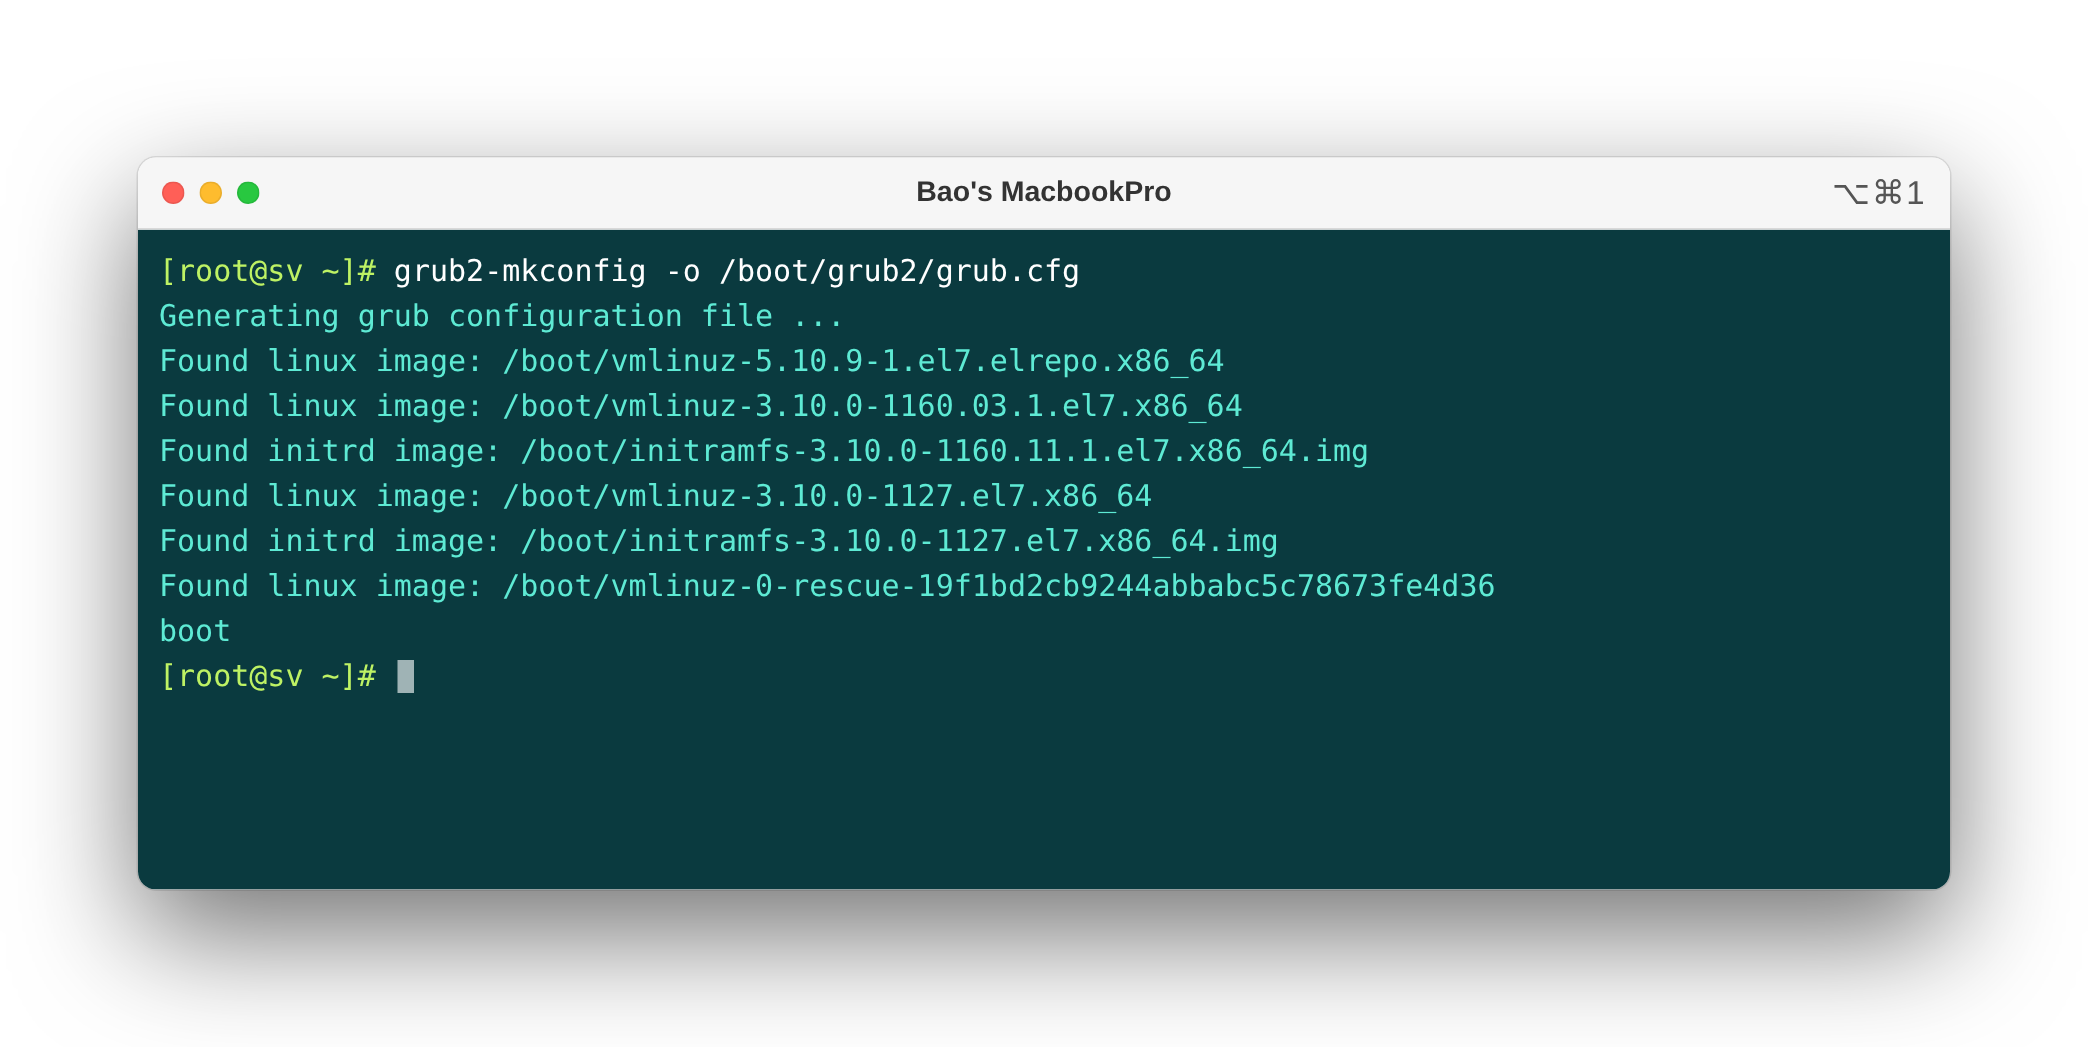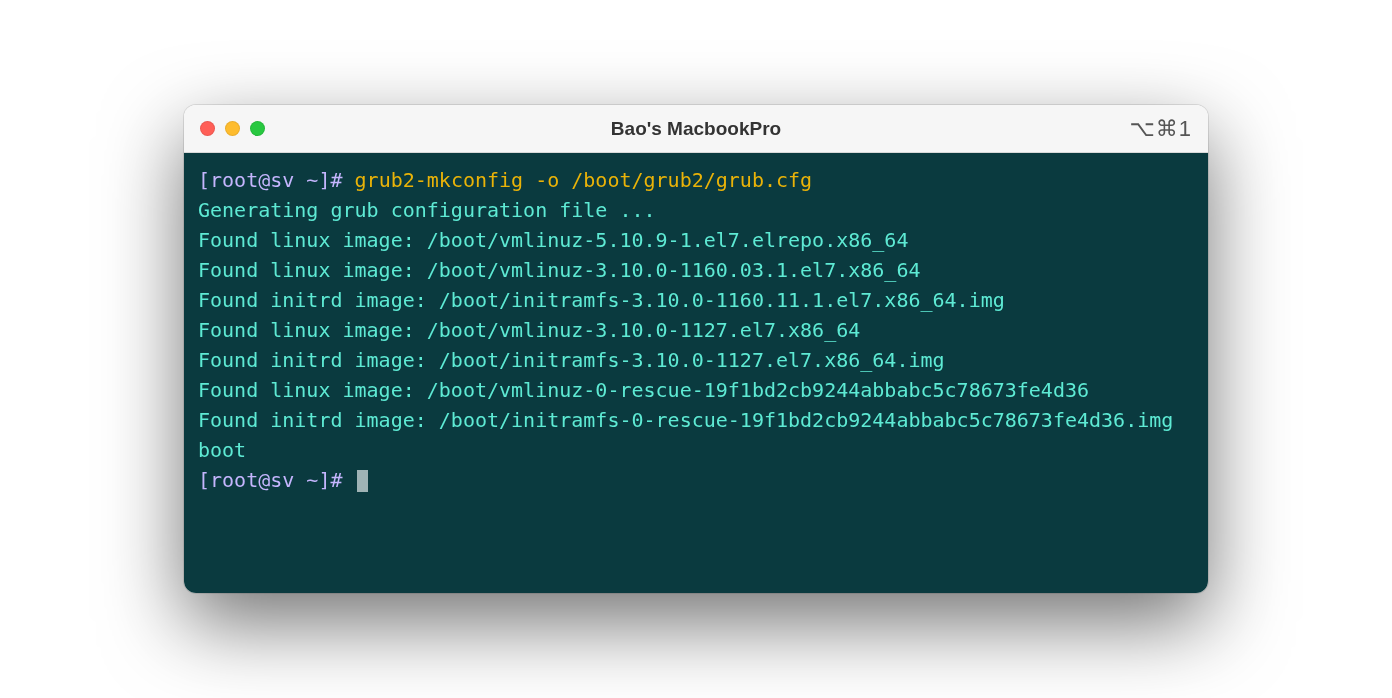--- a/index.html
+++ b/index.html
@@ -6,21 +6,21 @@
     body {
       width: 1392px;
       height: 698px;
       background: transparent;
       display: flex;
       align-items: center;
       justify-content: center;
       font-family: -apple-system, BlinkMacSystemFont, "Segoe UI", sans-serif;
     }
     .window {
-      width: 1024px;
+      width: 1208px;
       border-radius: 12px;
       overflow: hidden;
       box-shadow: 0 30px 80px rgba(0,0,0,0.55), 0 0 0 1px rgba(0,0,0,0.1);
       background: #fff;
     }
     .titlebar {
       height: 48px;
       background: #f6f6f6;
       border-bottom: 1px solid #d9d9d9;
       display: flex;
@@ -60,22 +60,22 @@
     }
     .terminal {
       background: #0a3a3f;
       min-height: 440px;
       padding: 12px 14px 28px 14px;
       font-family: "SF Mono", ui-monospace, Menlo, Monaco, Consolas, monospace;
       font-size: 20px;
       line-height: 1.5;
       color: #9fb3b5;
     }
-    .prompt-host { color: #c4b5fd; }
-    .cmd { color: #eab308; }
+    .prompt-host { color: #bef264; }
+    .cmd { color: #ffffff; }
     .output-line { color: #5eead4; white-space: pre; }
     .cursor {
       display: inline-block;
       width: 11px;
       height: 22px;
       background: #9fb3b5;
       vertical-align: text-bottom;
       margin-left: 2px;
     }
     .line { white-space: pre-wrap; }
@@ -95,17 +95,16 @@
   </div>
   <div class="terminal">
     <div class="line"><span class="prompt-host">[root@sv ~]# </span><span class="cmd">grub2-mkconfig -o /boot/grub2/grub.cfg</span></div>
     <div class="output-line">Generating grub configuration file ...</div>
     <div class="output-line">Found linux image: /boot/vmlinuz-5.10.9-1.el7.elrepo.x86_64</div>
     <div class="output-line">Found linux image: /boot/vmlinuz-3.10.0-1160.03.1.el7.x86_64</div>
     <div class="output-line">Found initrd image: /boot/initramfs-3.10.0-1160.11.1.el7.x86_64.img</div>
     <div class="output-line">Found linux image: /boot/vmlinuz-3.10.0-1127.el7.x86_64</div>
     <div class="output-line">Found initrd image: /boot/initramfs-3.10.0-1127.el7.x86_64.img</div>
     <div class="output-line">Found linux image: /boot/vmlinuz-0-rescue-19f1bd2cb9244abbabc5c78673fe4d36</div>
-    <div class="output-line">Found initrd image: /boot/initramfs-0-rescue-19f1bd2cb9244abbabc5c78673fe4d36.img</div>
     <div class="output-line">boot</div>
     <div class="line"><span class="prompt-host">[root@sv ~]# </span><span class="cursor"></span></div>
   </div>
 </div>
 
 </body></html>

